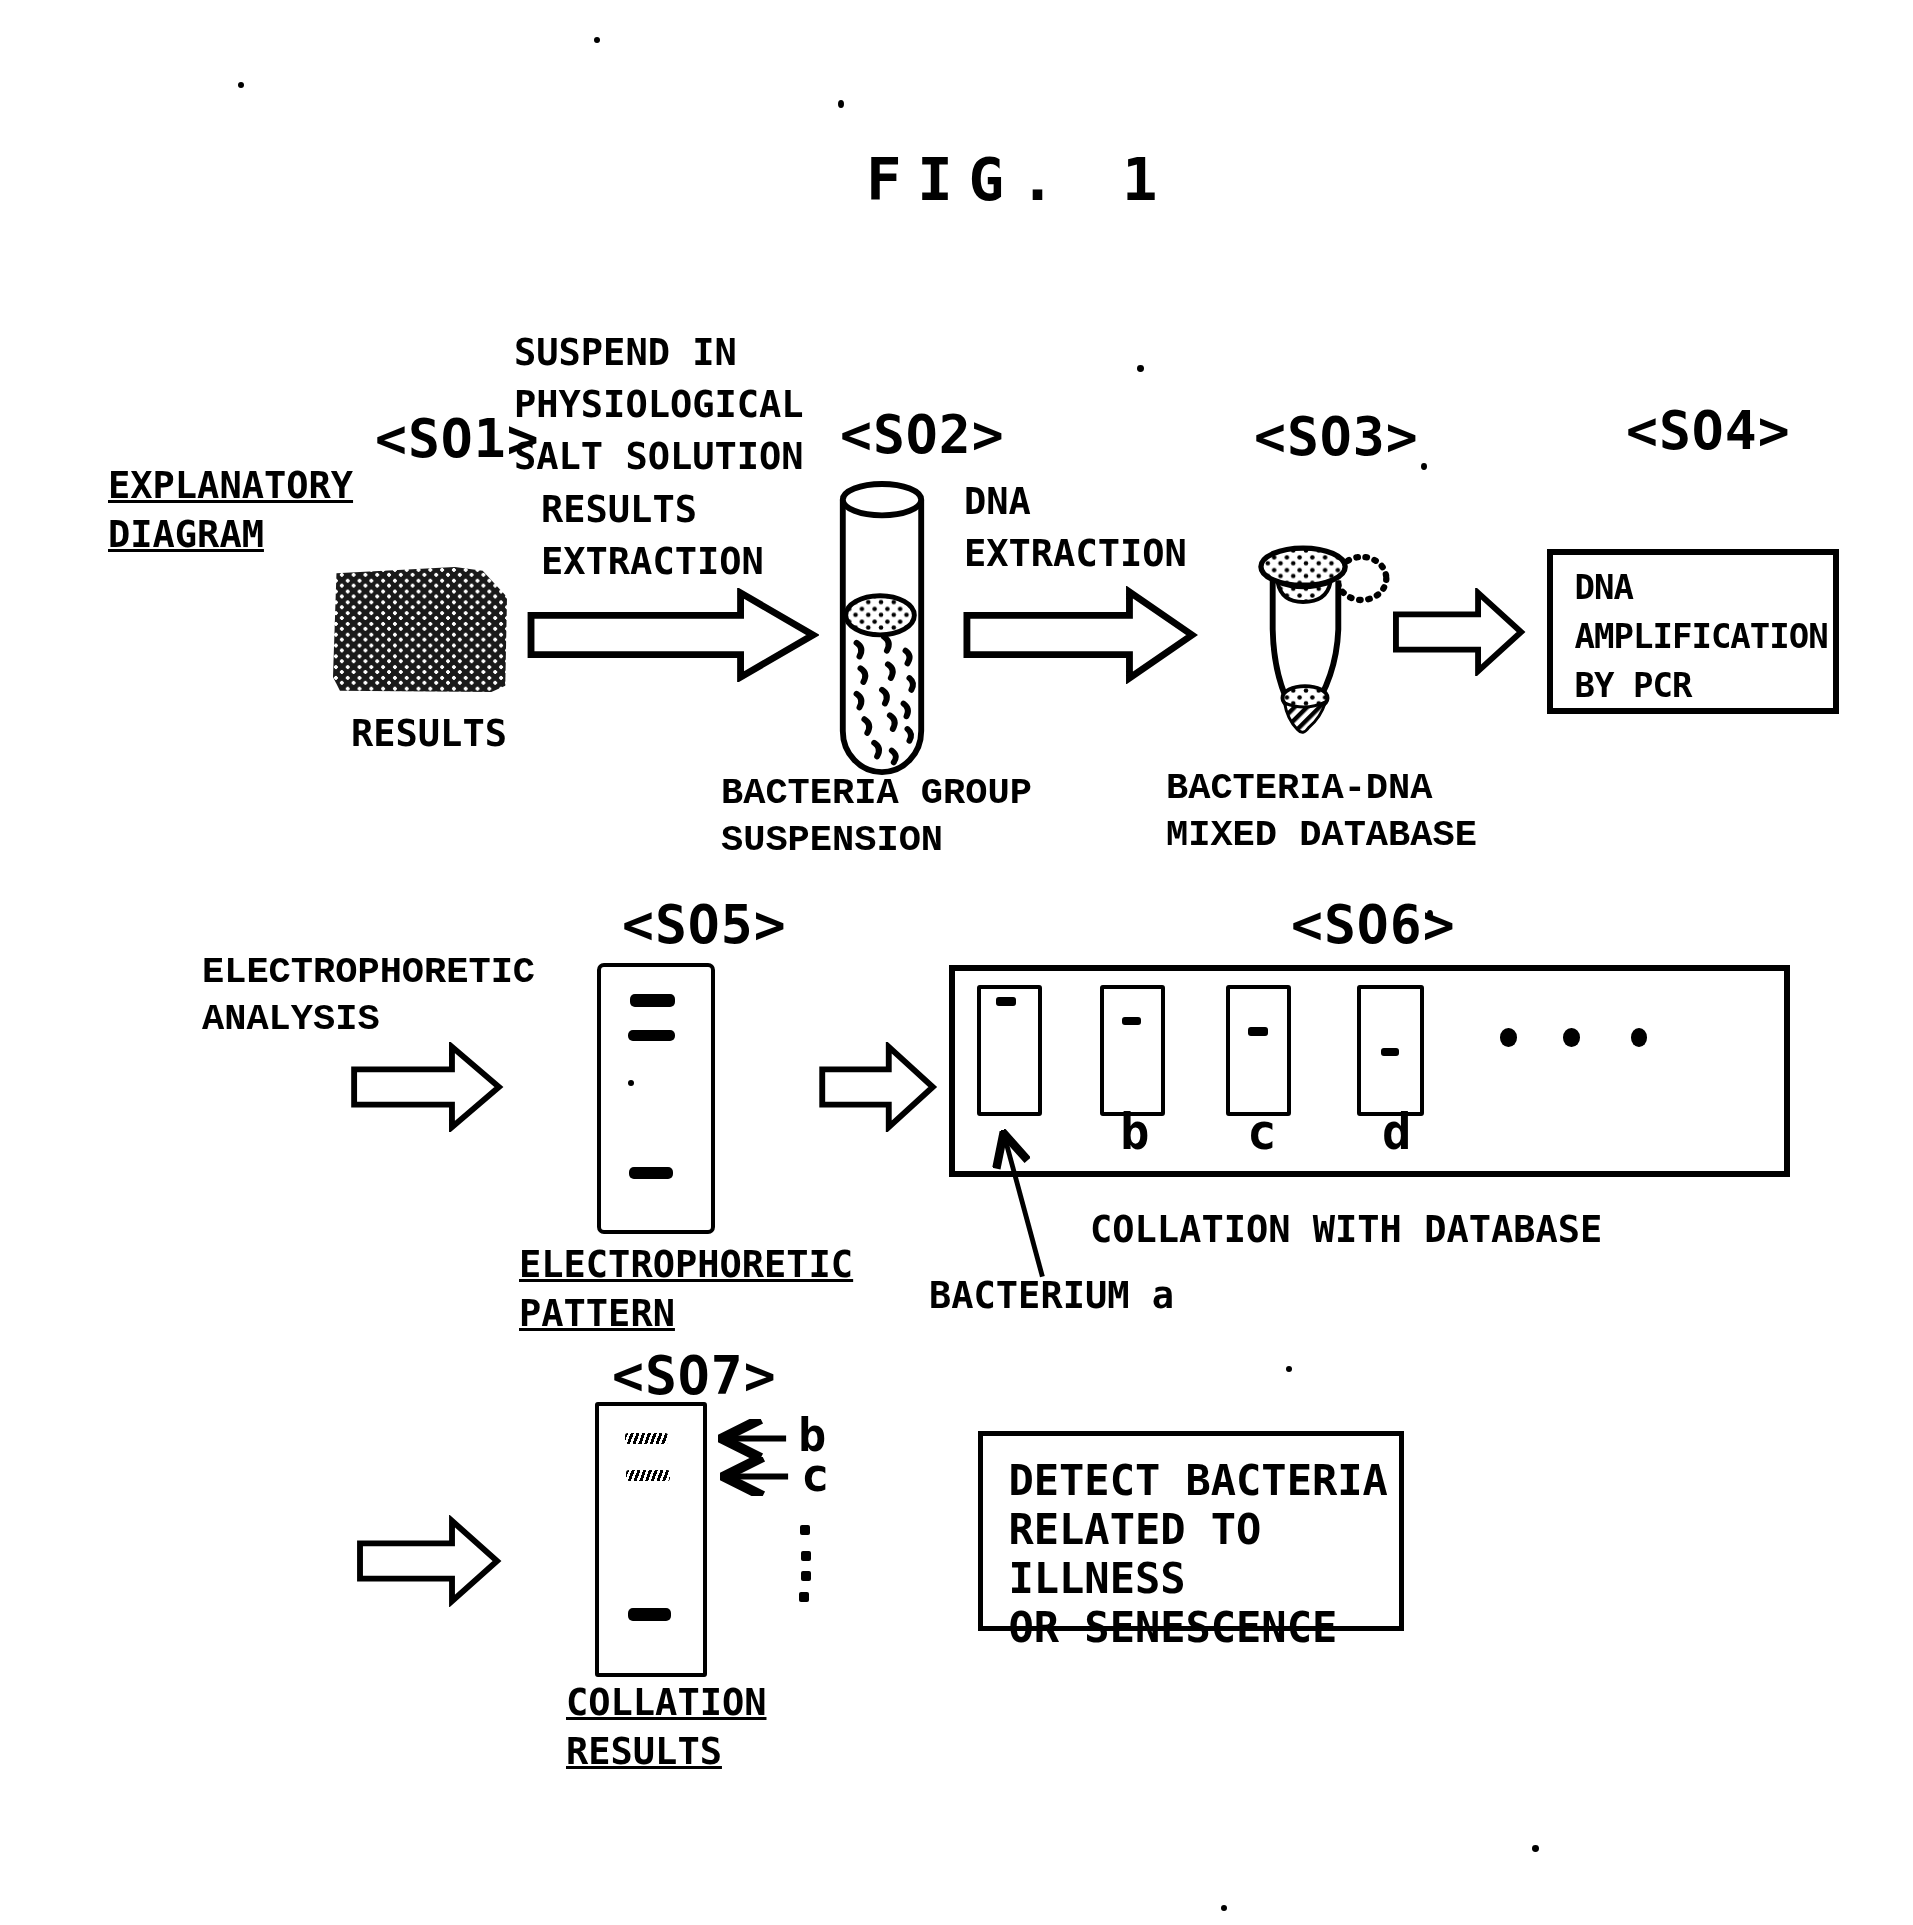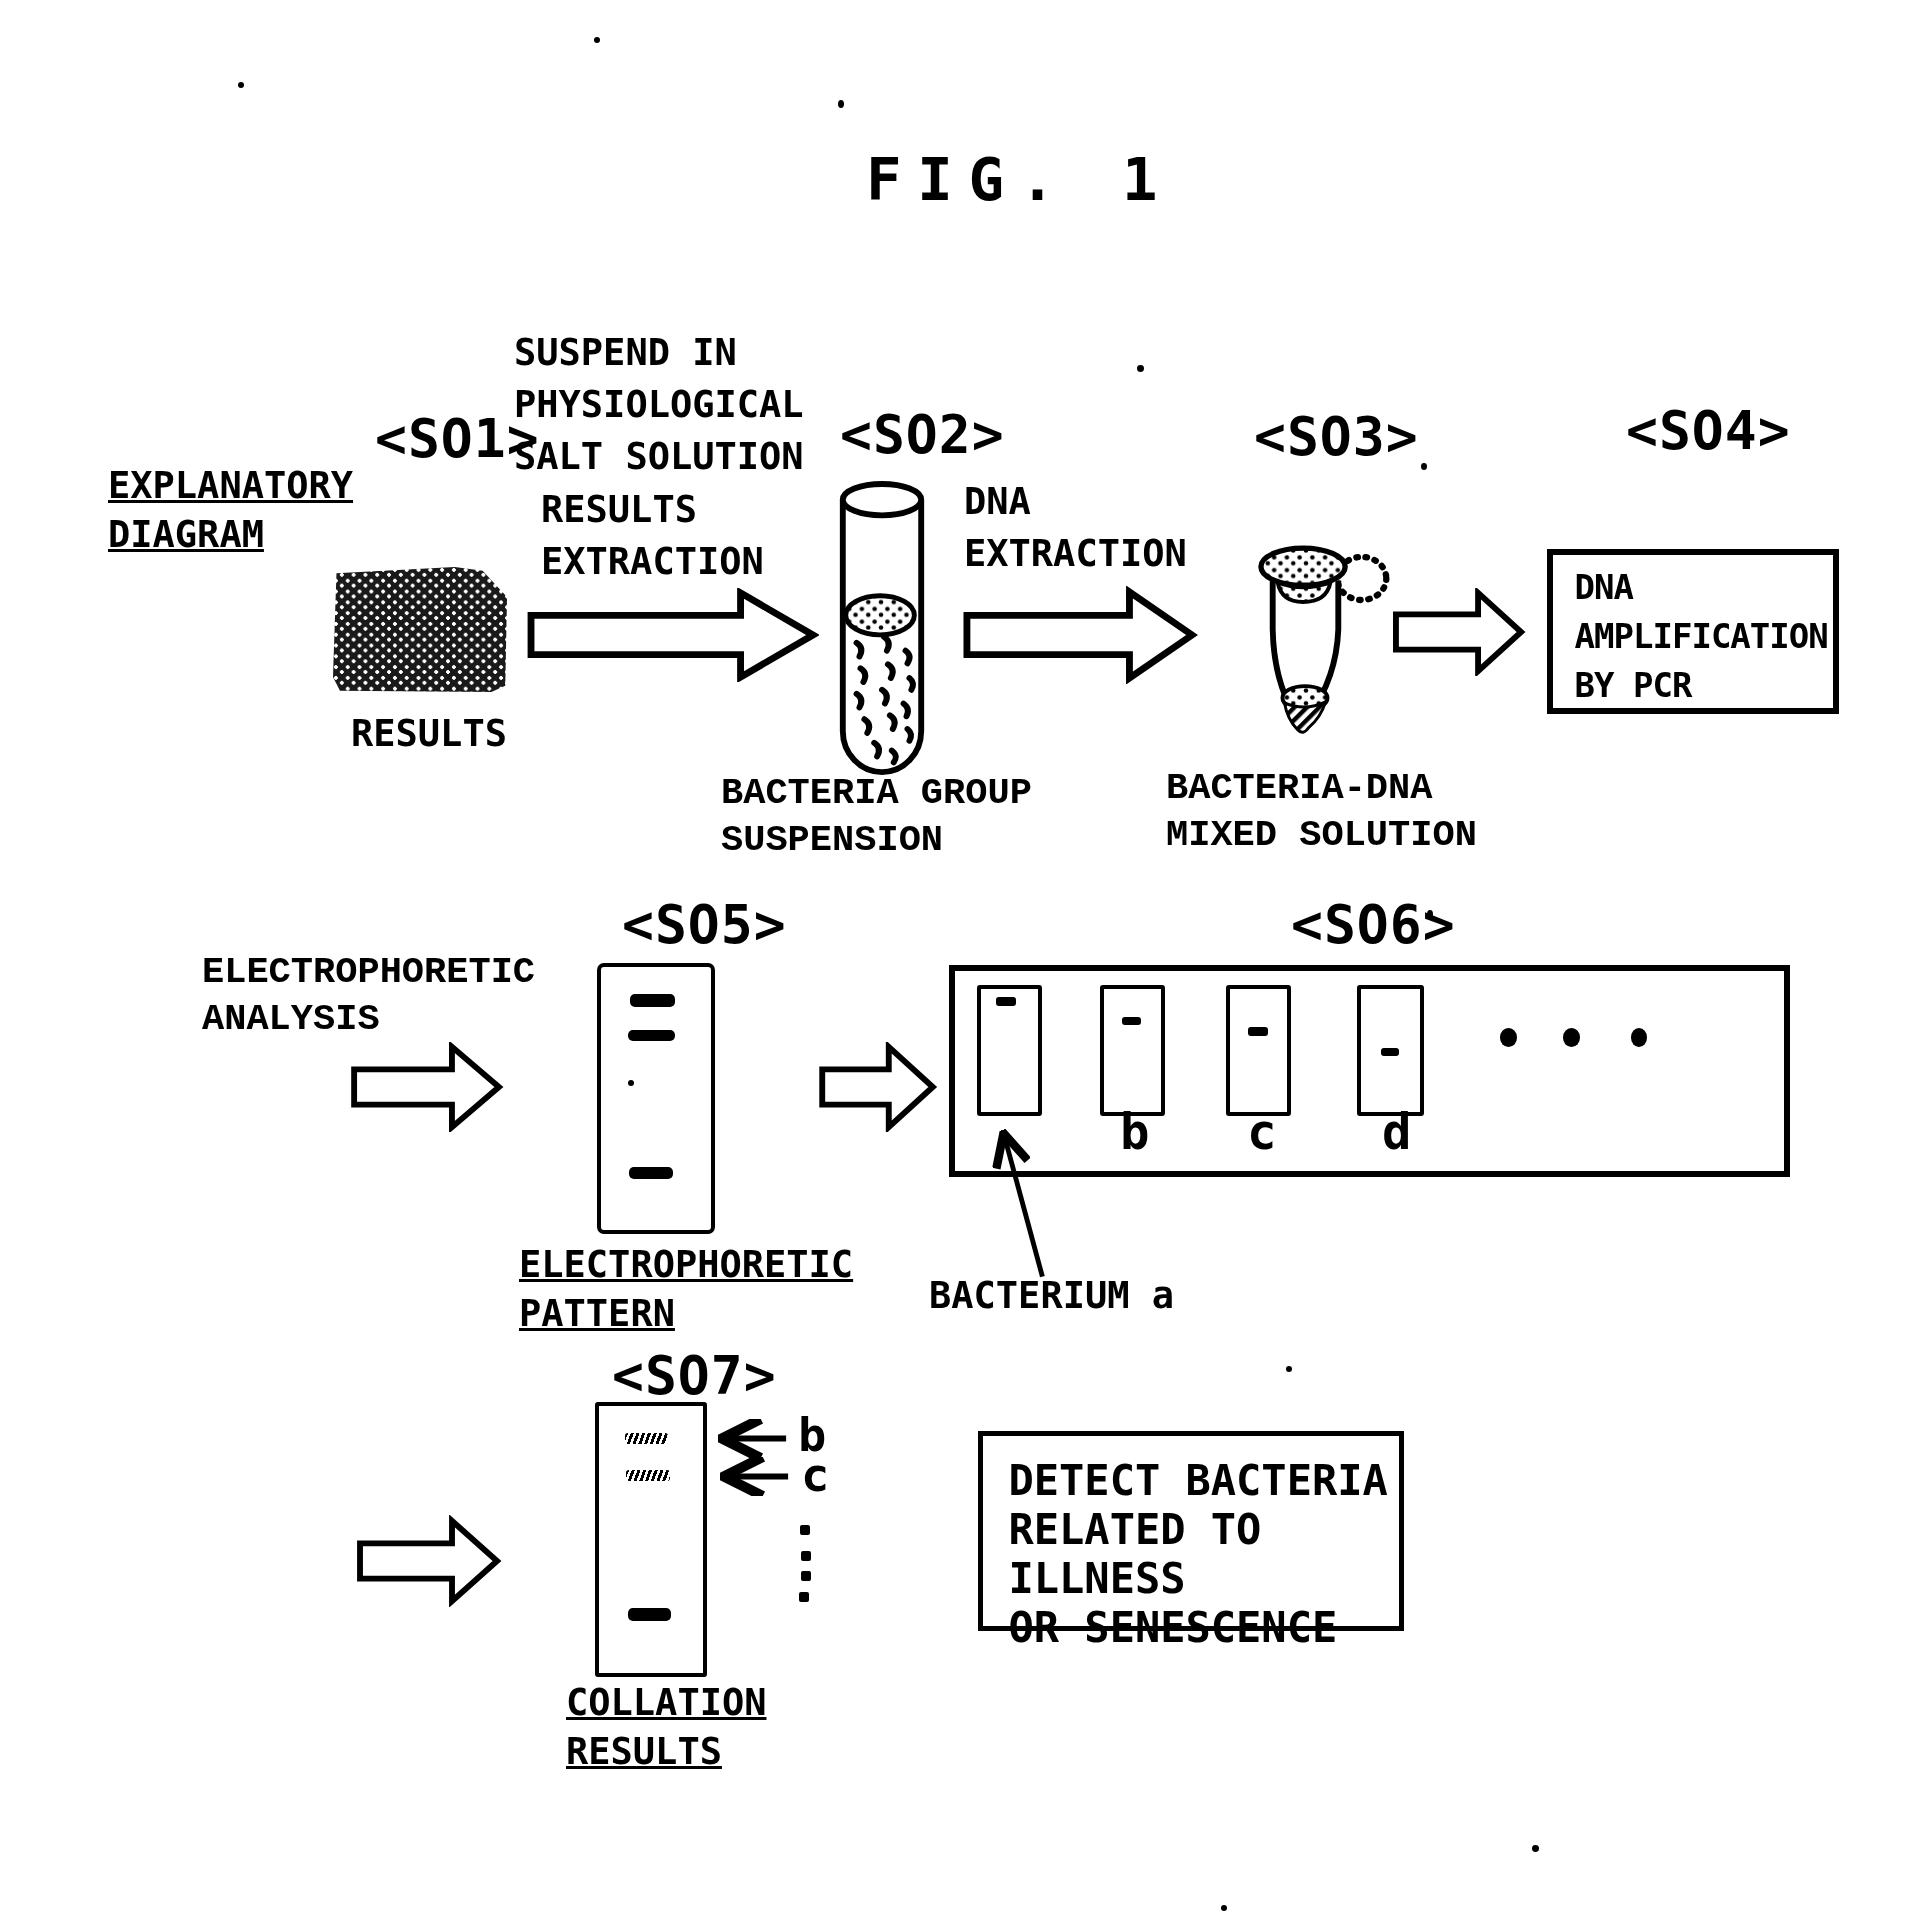--- a/index.html
+++ b/index.html
@@ -126,21 +126,21 @@
 
   <div class="obox" style="left:1547px;top:549px;width:280px;height:153px">
     <div class="obox-text" style="left:21.6px;top:7.8px;font-size:34px;letter-spacing:-1px">DNA
 AMPLIFICATION
 BY PCR</div>
   </div>
 
   <div class="lbl lh48" style="left:721px;top:770px">BACTERIA GROUP
 SUSPENSION</div>
   <div class="lbl lh48" style="left:1166px;top:765px">BACTERIA-DNA
-MIXED SOLUTION</div>
+MIXED DATABASE</div>
 
   <div class="lbl lh48" style="left:202px;top:949px">ELECTROPHORETIC
 ANALYSIS</div>
   <div class="tag" style="left:586px;top:894px">&lt;SO5&gt;</div>
 
   <svg class="g" style="left:350px;top:1042px" width="155" height="90" viewBox="0 0 158 92">
     <polygon points="4,28 104,28 104,5 152,46 104,87 104,64 4,64" fill="#fff" stroke="#000" stroke-width="6"></polygon>
   </svg>
 
   <div class="gel" style="left:597px;top:963px;width:110px;height:263px">
@@ -173,20 +173,21 @@
     <div class="dot" style="left:676px;top:57px;width:15.7px;height:18.6px"></div>
     <div class="small-lb" style="left:165px;top:133px">b</div>
     <div class="small-lb" style="left:292px;top:133px">c</div>
     <div class="small-lb" style="left:427px;top:133px">d</div>
   </div>
 
   <svg class="g" style="left:980px;top:1122px" width="78" height="162" viewBox="0 0 80 165">
     <line x1="64" y1="158" x2="25" y2="14" stroke="#000" stroke-width="5" marker-end="url(#ah)"></line>
   </svg>
 
+  <div class="lbl" style="left:1090px;top:1204px">COLLATION WITH DATABASE</div>
   <div class="lbl" style="left:929px;top:1270px">BACTERIUM a</div>
 
   <div class="lbl lh50" style="left:519px;top:1240px">ELECTROPHORETIC
 PATTERN</div>
 
   <div class="tag" style="left:576px;top:1345px">&lt;SO7&gt;</div>
 
   <div class="gel" style="left:595px;top:1402px;width:104px;height:267px;border-radius:2.9px">
     <div class="bandx" style="left:25.5px;top:26.5px;width:43px;height:11.8px"></div>
     <div class="bandx" style="left:27.4px;top:64px;width:44px;height:10.8px"></div>

